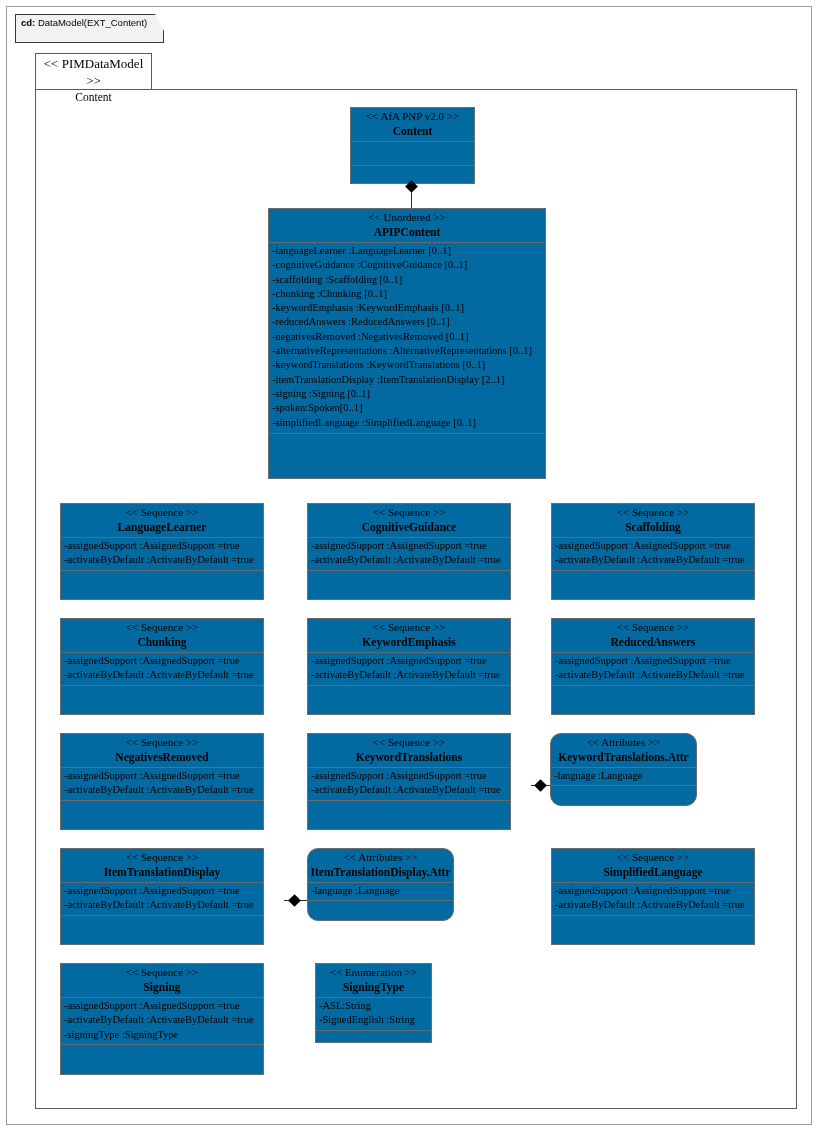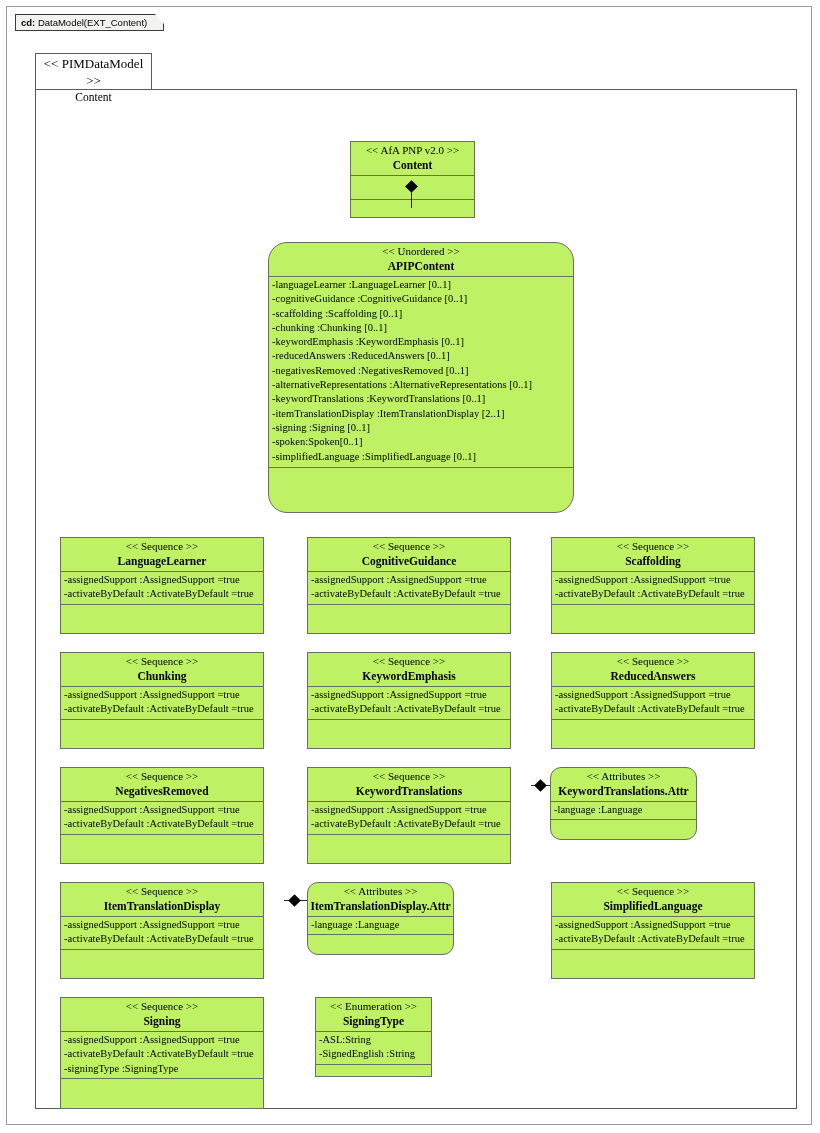--- a/index.html
+++ b/index.html
@@ -24,21 +24,21 @@
     width: 806px;
     height: 1119px;
     border: 1px solid #9a9a9a;
     box-sizing: border-box;
     background: #ffffff;
   }
   #frame-tab {
     position: absolute;
     left: 8px;
     top: 7px;
-    height: 17px;
+    height: 29px;
     padding: 0 16px 0 5px;
     border: 1px solid #3a3a3a;
     background: #f2f2f0;
     box-sizing: border-box;
     font-size: 9.5px;
     line-height: 15px;
     white-space: nowrap;
     font-family: "Liberation Sans", "DejaVu Sans", sans-serif;
     -webkit-clip-path: polygon(0 0, calc(100% - 9px) 0, 100% 60%, 100% 100%, 0 100%);
     clip-path: polygon(0 0, calc(100% - 9px) 0, 100% 60%, 100% 100%, 0 100%);
@@ -84,23 +84,22 @@
     box-sizing: border-box;
     background: #ffffff;
     z-index: 1;
   }
 
   
   .uml-class {
     position: absolute;
     border: 1px solid #6b6b6b;
     box-sizing: border-box;
-    background: #bef264;
+    background: #0369a1;
     z-index: 2;
-    margin-top: 34px;
   }
   .uml-head {
     text-align: center;
     padding: 1px 2px 2px 2px;
     border-bottom: 1px solid #6b6b6b;
   }
   .uml-stereo {
     font-size: 11px;
     line-height: 15px;
     white-space: nowrap;
@@ -123,21 +122,21 @@
   }
   .uml-ops {
     min-height: 14px;
   }
 
   
   #cls-content      { left: 315px; top: 54px;  width: 125px; height: 77px; }
   #cls-content .uml-attrs { height: 20px; }
   #cls-content .uml-ops   { height: 20px; }
 
-  #cls-apip         { left: 233px; top: 155px; width: 306px; height: 271px; border-radius: 19px; }
+  #cls-apip         { left: 233px; top: 155px; width: 278px; height: 271px; }
   #cls-apip .uml-attrs { padding-bottom: 3px; }
   #cls-apip .uml-ops   { height: 24px; }
 
   .seq-box  { width: 204px; height: 97px; }
   .attr-box { width: 147px; height: 73px; border-radius: 11px; }
   .seq-box .uml-ops  { height: 25px; }
   .attr-box .uml-ops { height: 24px; }
 
   #cls-languagelearner { left: 25px;  top: 450px; }
   #cls-cognitiveguidance { left: 272px; top: 450px; }

